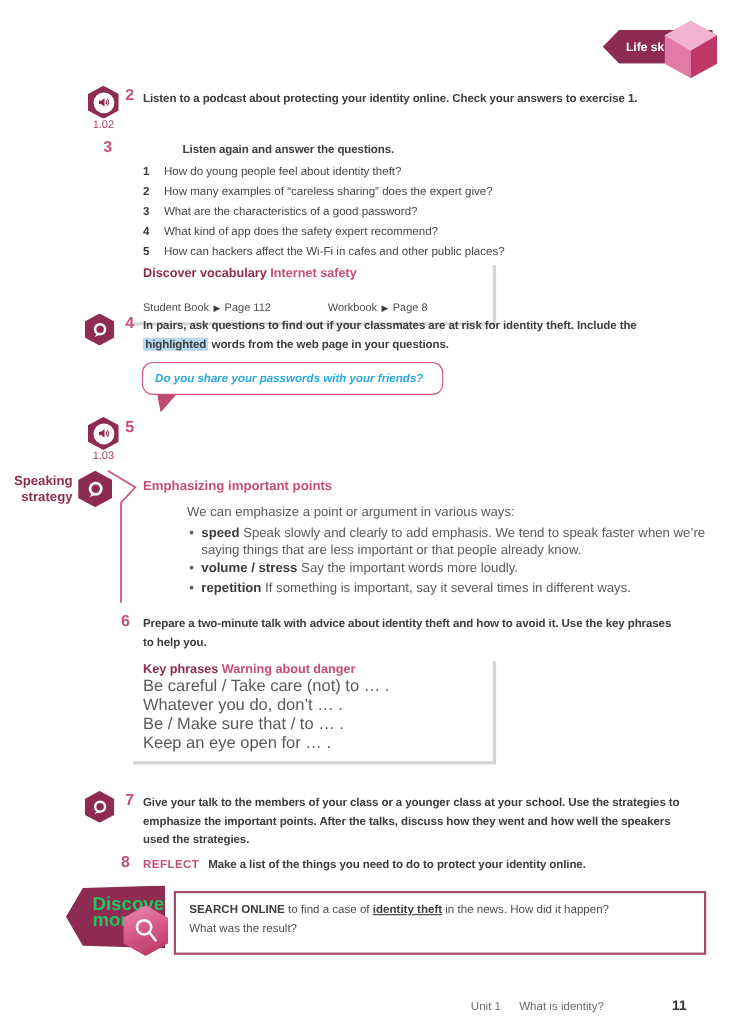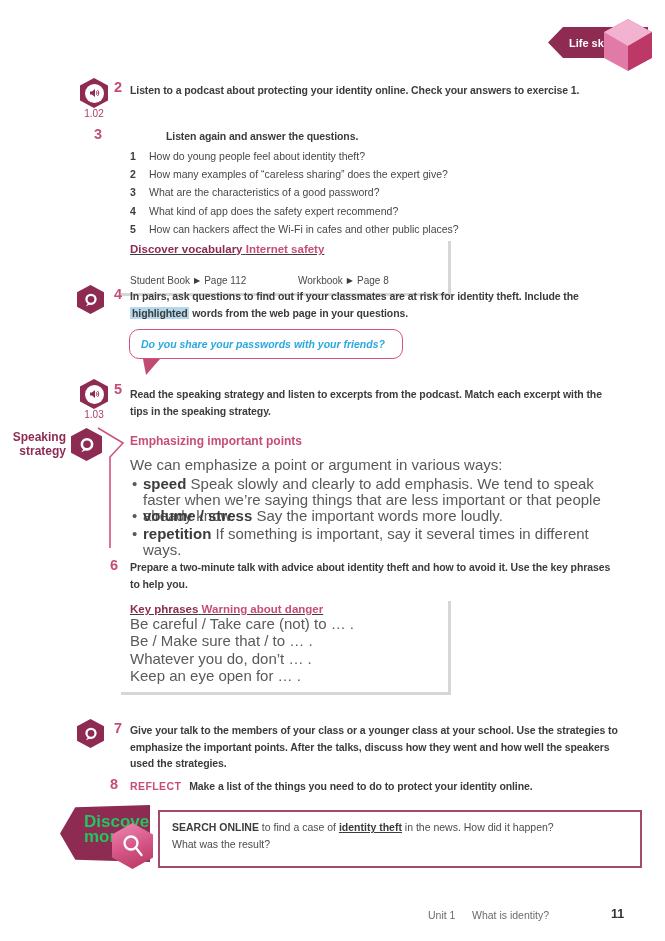--- a/index.html
+++ b/index.html
@@ -6,21 +6,21 @@
   .page{position:relative;width:665px;height:941px;background:#fff;overflow:hidden;
         font-family:"Liberation Sans", sans-serif;color:#3c3c3c;}
   .abs{position:absolute;}
 
   
   .hex{clip-path:polygon(50% 0,100% 25%,100% 75%,50% 100%,0 75%,0 25%);}
   .exnum{position:absolute;font-size:14.5px;font-weight:bold;color:#c74d79;width:20px;text-align:right;}
   .instr{position:absolute;font-size:10.5px;font-weight:bold;color:#3c3c3c;line-height:16.6px;letter-spacing:-0.1px;}
   .track{position:absolute;font-size:10px;color:#a83e66;width:36px;text-align:center;}
   .panel{position:absolute;background:#fff;box-shadow:3px 3px 0 #d6d6d6;padding:5px 12px 7px 12px;}
-  .panel-title{font-size:11.5px;font-weight:bold;text-decoration:underline;}
+  .panel-title{font-size:11.5px;font-weight:bold;}
   .maroon{color:#8e2b52;}
   .pink{color:#c74d79;}
 
   
   .ls-banner{position:absolute;left:548px;top:27px;width:100px;height:31px;background:#8e2b52;
              clip-path:polygon(0 50%,15% 0,100% 0,100% 100%,15% 100%);
              display:flex;align-items:center;}
   .ls-banner span{color:#fff;font-weight:bold;font-size:11px;padding-left:21px;}
   .gem{position:absolute;left:604px;top:19px;width:48px;height:52px;background:#e27aa7;}
   .gem .facet-light{position:absolute;inset:0;background:#f2b3d0;clip-path:polygon(50% 0,100% 25%,50% 52%,0 25%);}
@@ -50,21 +50,21 @@
           background:#fff;padding:8px 11px;font-size:10.5px;font-style:italic;color:#29a8df;font-weight:bold;}
   .bubble-tail{position:absolute;left:143px;top:359px;width:17px;height:16px;background:#c04a74;
                clip-path:polygon(0 0,100% 0,18% 100%);}
 
   
   .strat-label{position:absolute;left:6px;top:430px;width:60px;text-align:right;
                font-size:12px;font-weight:bold;color:#8e2b52;line-height:14px;}
   .strat-hex{position:absolute;left:71px;top:428px;width:31px;height:33px;background:#8e2b52;
              display:flex;align-items:center;justify-content:center;}
   .strat-head{position:absolute;left:130px;top:434px;font-size:12px;font-weight:bold;color:#c74d79;}
-  .gray-t{color:#595959;font-size:15px;line-height:16px;}
+  .gray-t{color:#595959;font-size:12px;line-height:16px;margin-left:40px;}
   .strat-intro{position:absolute;left:130px;top:457px;width:490px;}
   .bullet{position:absolute;left:130px;width:492px;padding-left:13px;box-sizing:border-box;}
   .bullet .dot{position:absolute;left:2px;color:#595959;}
   .bterm{font-weight:bold;color:#3c3c3c;}
 
   
   .phrase{font-size:15px;color:#5a5a5a;line-height:17.4px;}
 
   
   .reflect-tag{color:#c74d79;letter-spacing:0.4px;margin-right:8px;}
@@ -173,21 +173,20 @@
     <div class="disc">
       <svg width="12" height="12" viewBox="0 0 24 24">
           <path d="M4 9v6h4l6 5V4L8 9H4z" fill="#8e2b52"></path>
           <path d="M16.5 8.5a5 5 0 0 1 0 7" fill="none" stroke="#8e2b52" stroke-width="2"></path>
           <path d="M19 6a8.5 8.5 0 0 1 0 12" fill="none" stroke="#8e2b52" stroke-width="2"></path>
         </svg>
     </div>
   </div>
   <div class="track" style="left:76px;top:409px;">1.03</div>
   <span class="exnum" style="left:102px;top:381px;">5</span>
-  <div class="instr" style="left:130px;top:386px;width:480px;">Read the speaking strategy and listen to excerpts from the podcast. Match each excerpt with the tips in the speaking strategy.</div>
 
   <div class="strat-label">
     <div>Speaking</div>
     <div>strategy</div>
   </div>
   <div class="strat-hex hex">
     <svg width="18" height="18" viewBox="0 0 24 24">
         <circle cx="12" cy="11" r="6.8" fill="none" stroke="#fff" stroke-width="3.4"></circle>
         <path d="M8 16l-3.5 5.5L12 18z" fill="#fff"></path>
       </svg>
@@ -209,22 +208,22 @@
 
   <span class="exnum" style="left:98px;top:557px;">6</span>
   <div class="instr" style="left:130px;top:559px;width:486px;">Prepare a two-minute talk with advice about identity theft and how to avoid it. Use the key phrases to help you.</div>
 
   <div class="panel" style="left:118px;top:598px;width:306px;">
     <div class="panel-title">
       <span class="maroon">Key phrases</span>
       <span class="pink">Warning about danger</span>
     </div>
     <div class="phrase">Be careful / Take care (not) to … .</div>
+    <div class="phrase">Whatever you do, don’t  … .</div>
     <div class="phrase">Be / Make sure that / to … .</div>
-    <div class="phrase">Whatever you do, don’t  … .</div>
     <div class="phrase">Keep an eye open for … .</div>
   </div>
 
   <div class="speech-icon hex" style="left:77px;top:719px;">
     <svg width="16" height="16" viewBox="0 0 24 24">
         <circle cx="12" cy="11" r="6.8" fill="none" stroke="#fff" stroke-width="3.4"></circle>
         <path d="M8 16l-3.5 5.5L12 18z" fill="#fff"></path>
       </svg>
   </div>
   <span class="exnum" style="left:102px;top:720px;">7</span>

